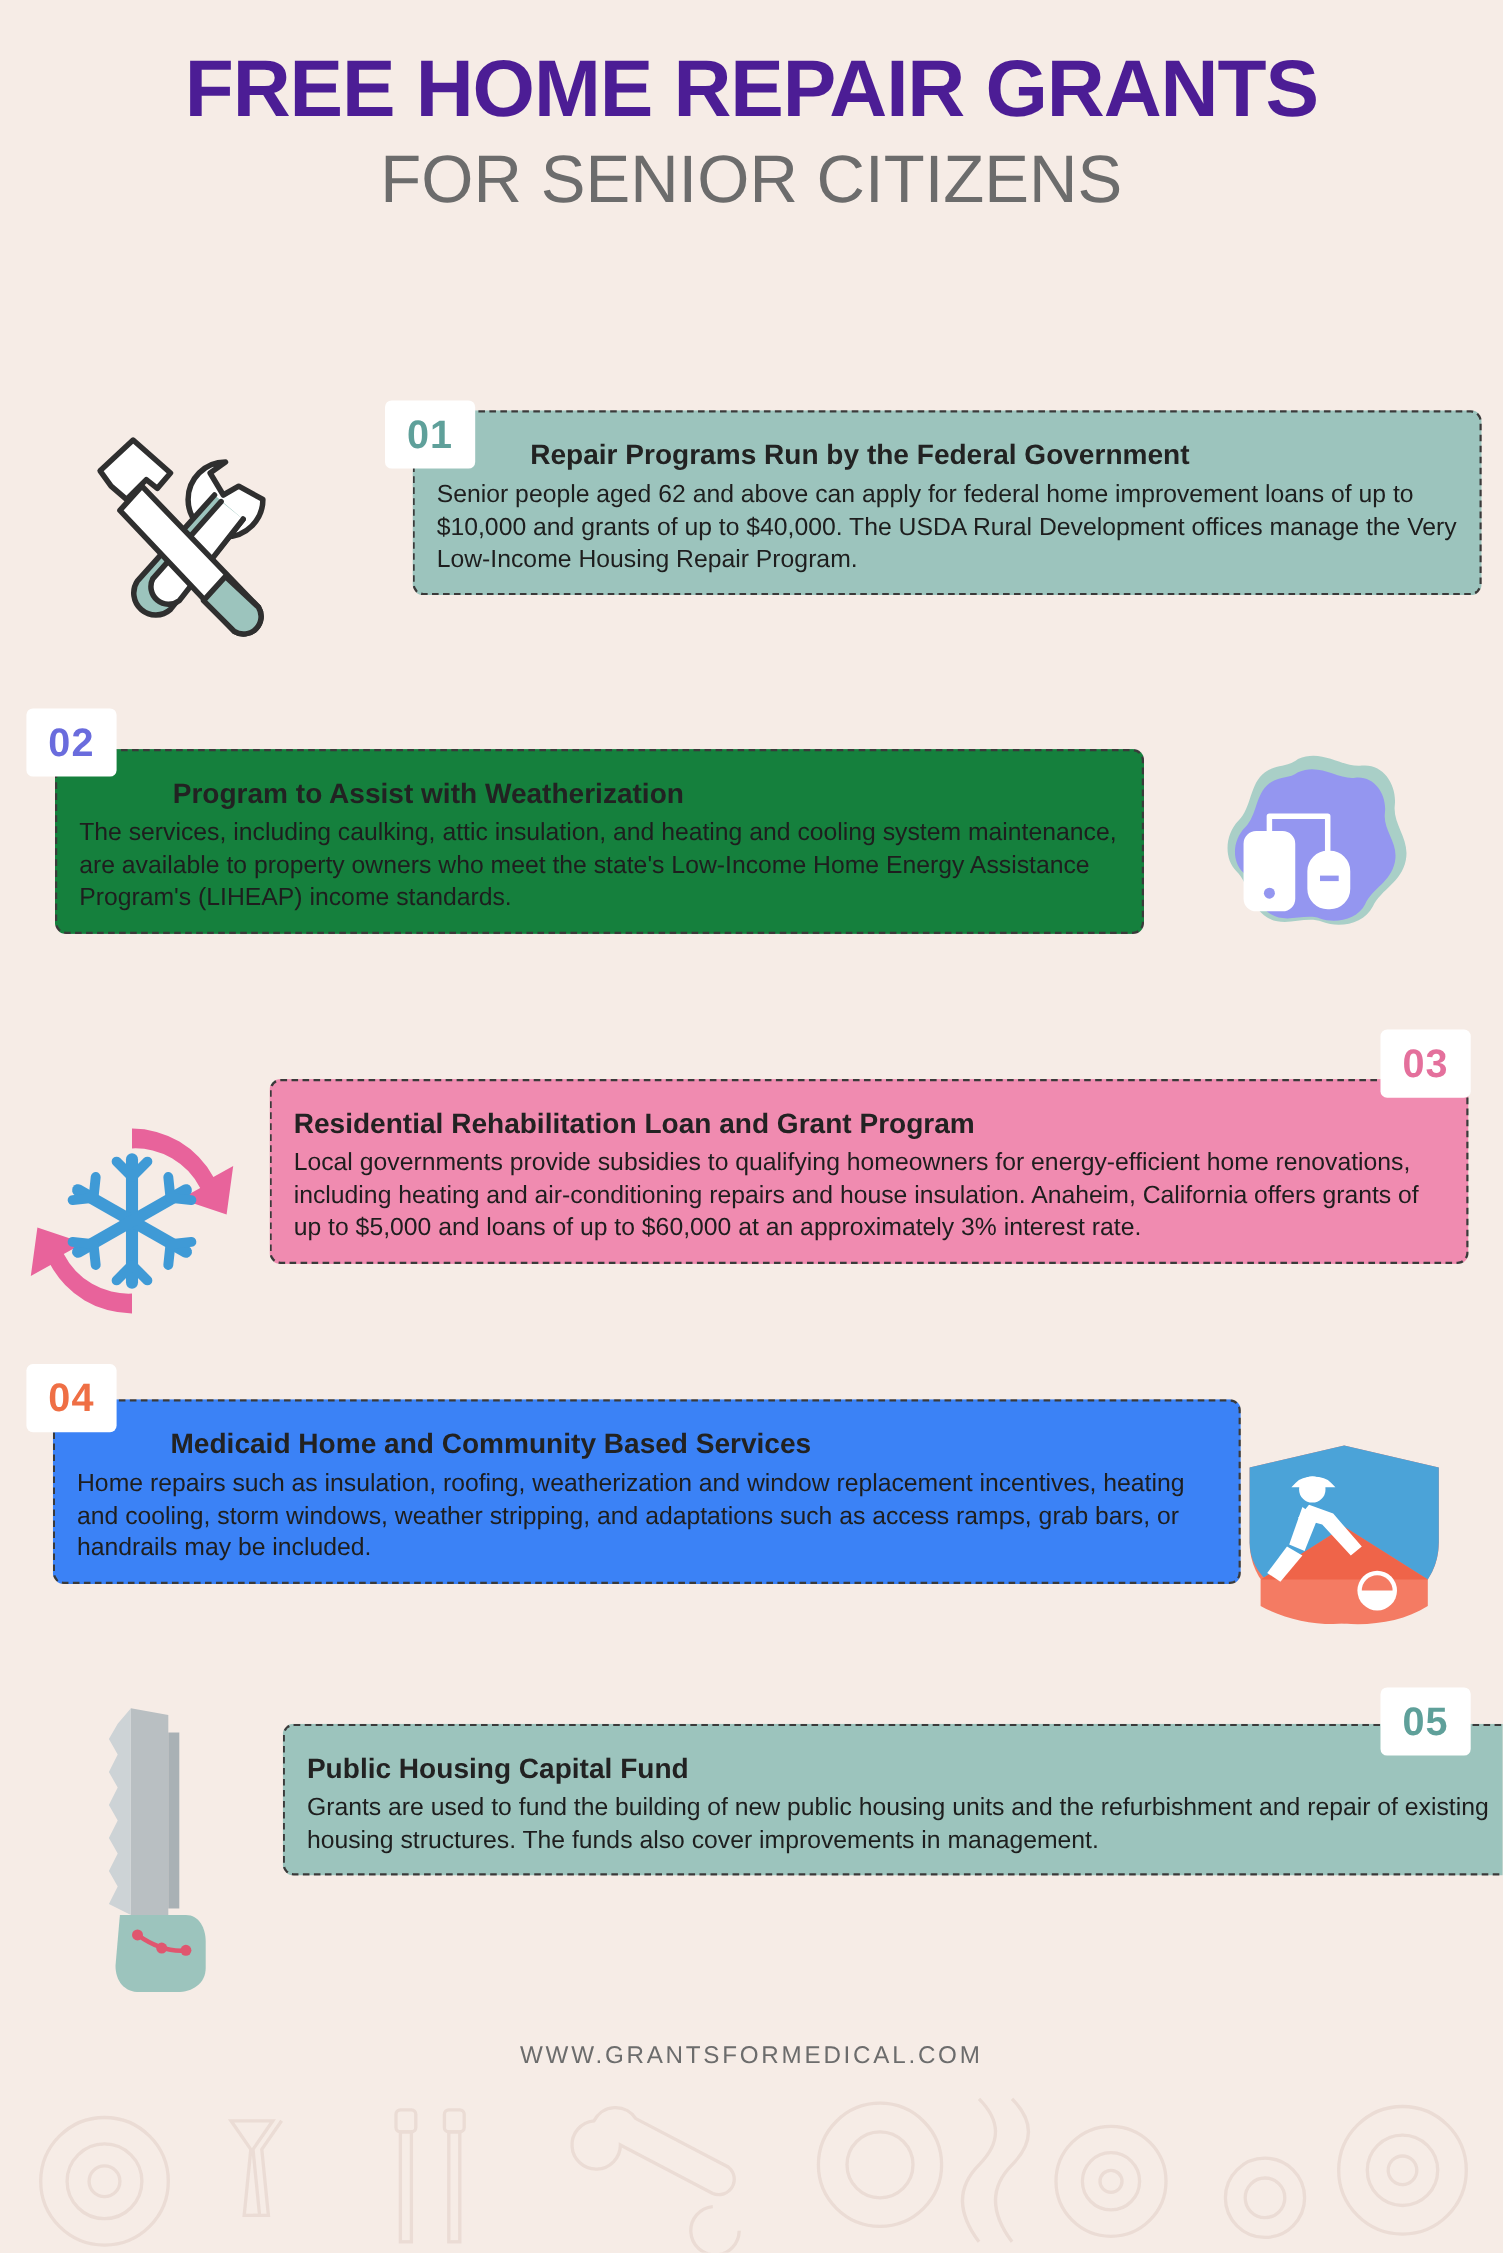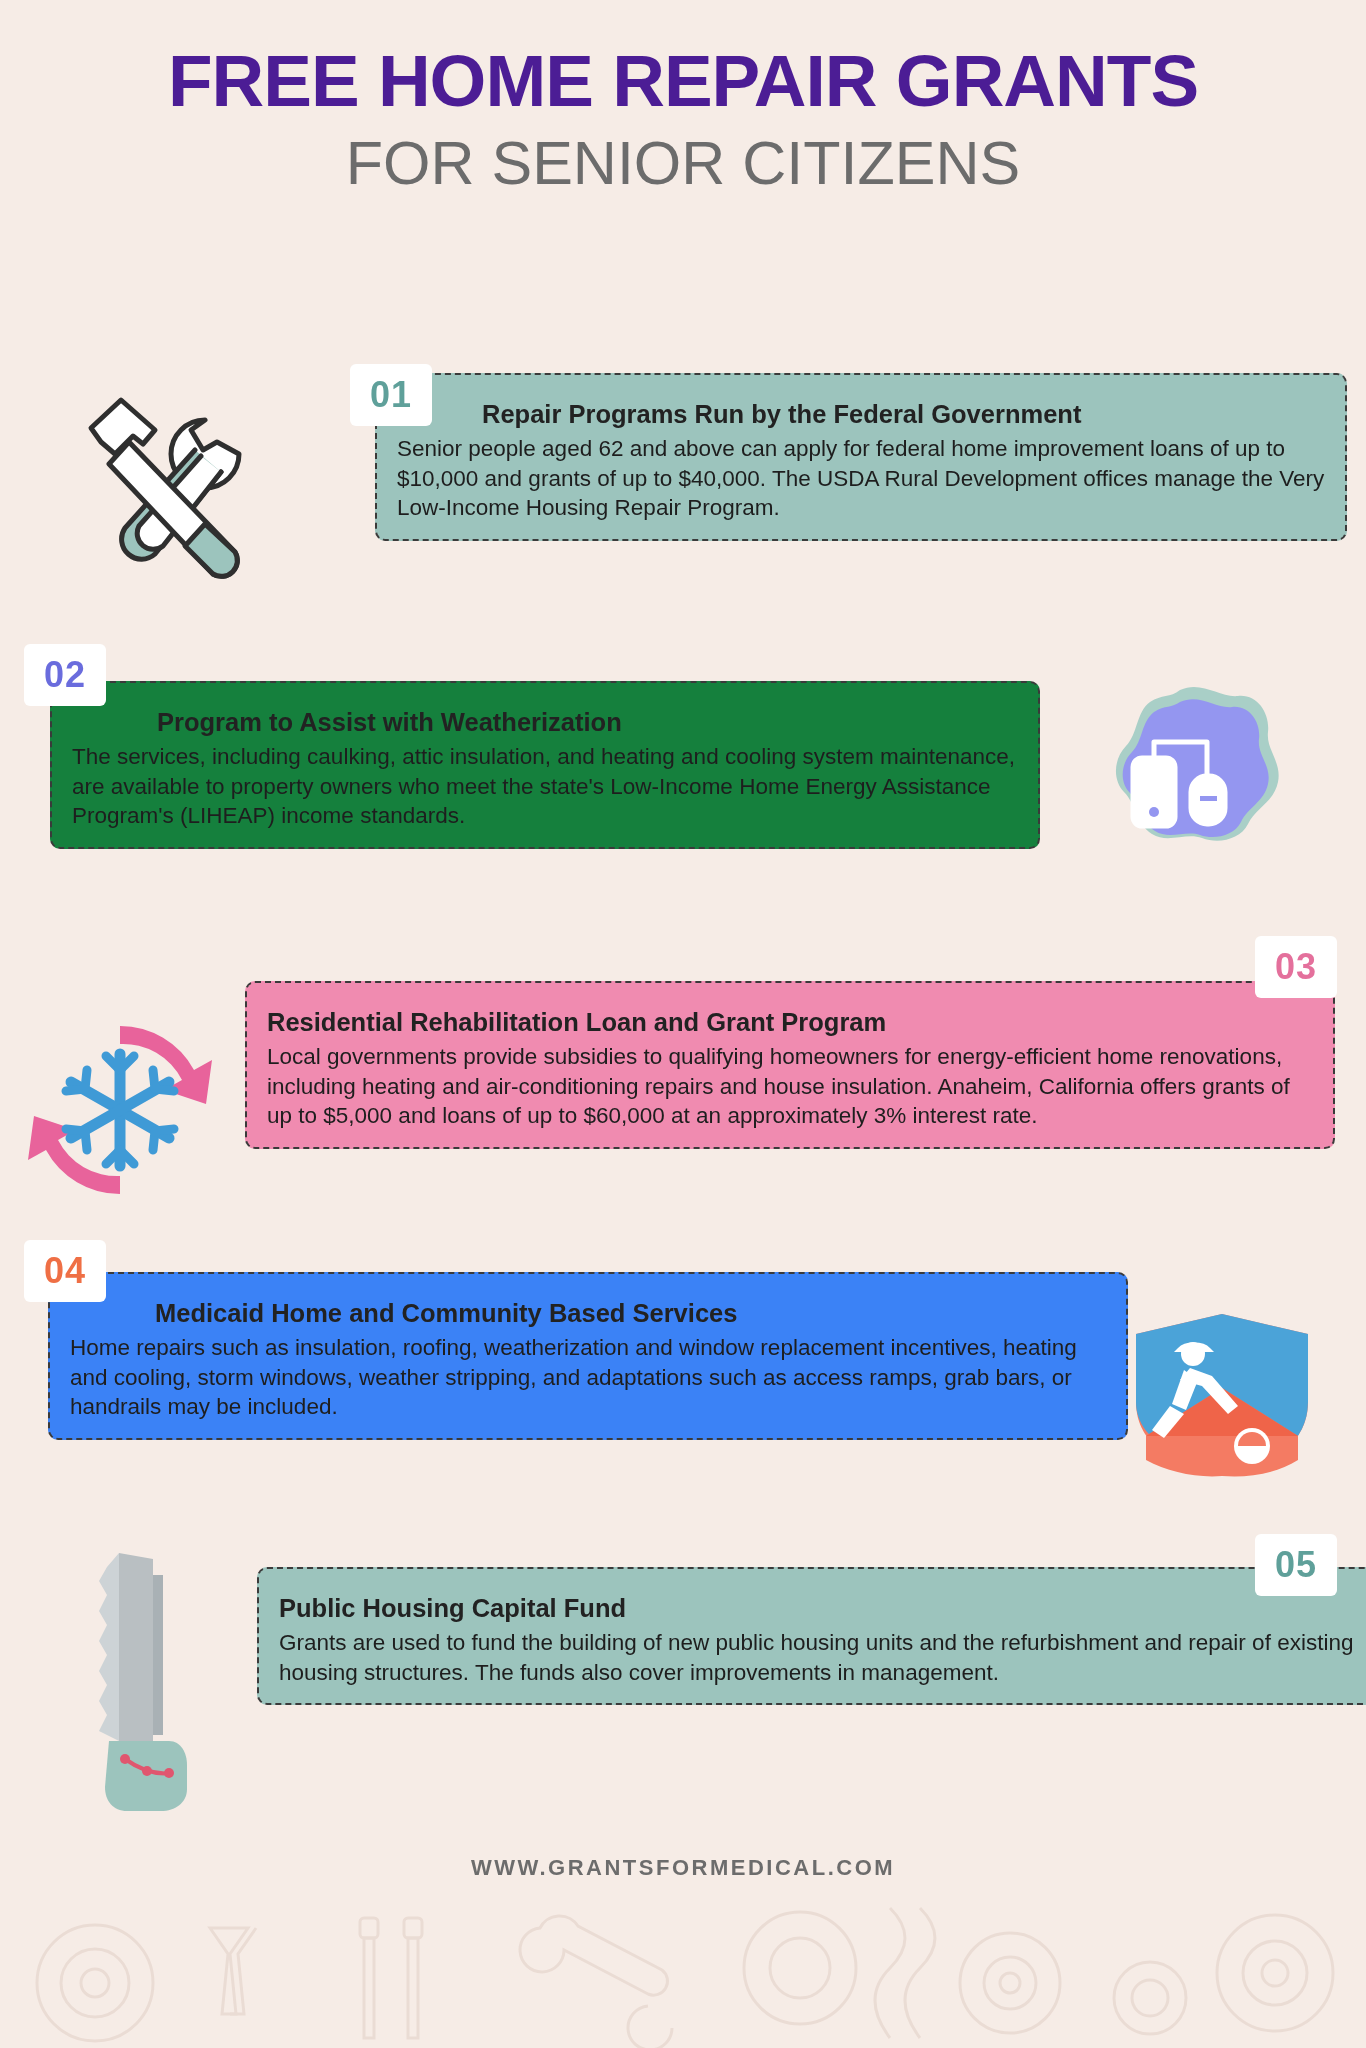--- a/index.html
+++ b/index.html
@@ -111,21 +111,21 @@
   }
   #badge5 { left: 1255px; top: 1534px; color: #5fa09a; }
 
   
   .footer {
     position: absolute;
     left: 0; right: 0;
     top: 1855px;
     text-align: center;
     font-size: 22px;
-    font-weight: bold;
+    font-weight: normal;
     letter-spacing: 2.5px;
     color: #6c6c6c;
   }
 
   
   .illus { position: absolute; }
   #illus-tools { left: 55px; top: 380px; }
   #illus-weather { left: 1055px; top: 680px; }
   #illus-snow { left: 0px; top: 1010px; }
   #illus-roof { left: 1130px; top: 1310px; }

